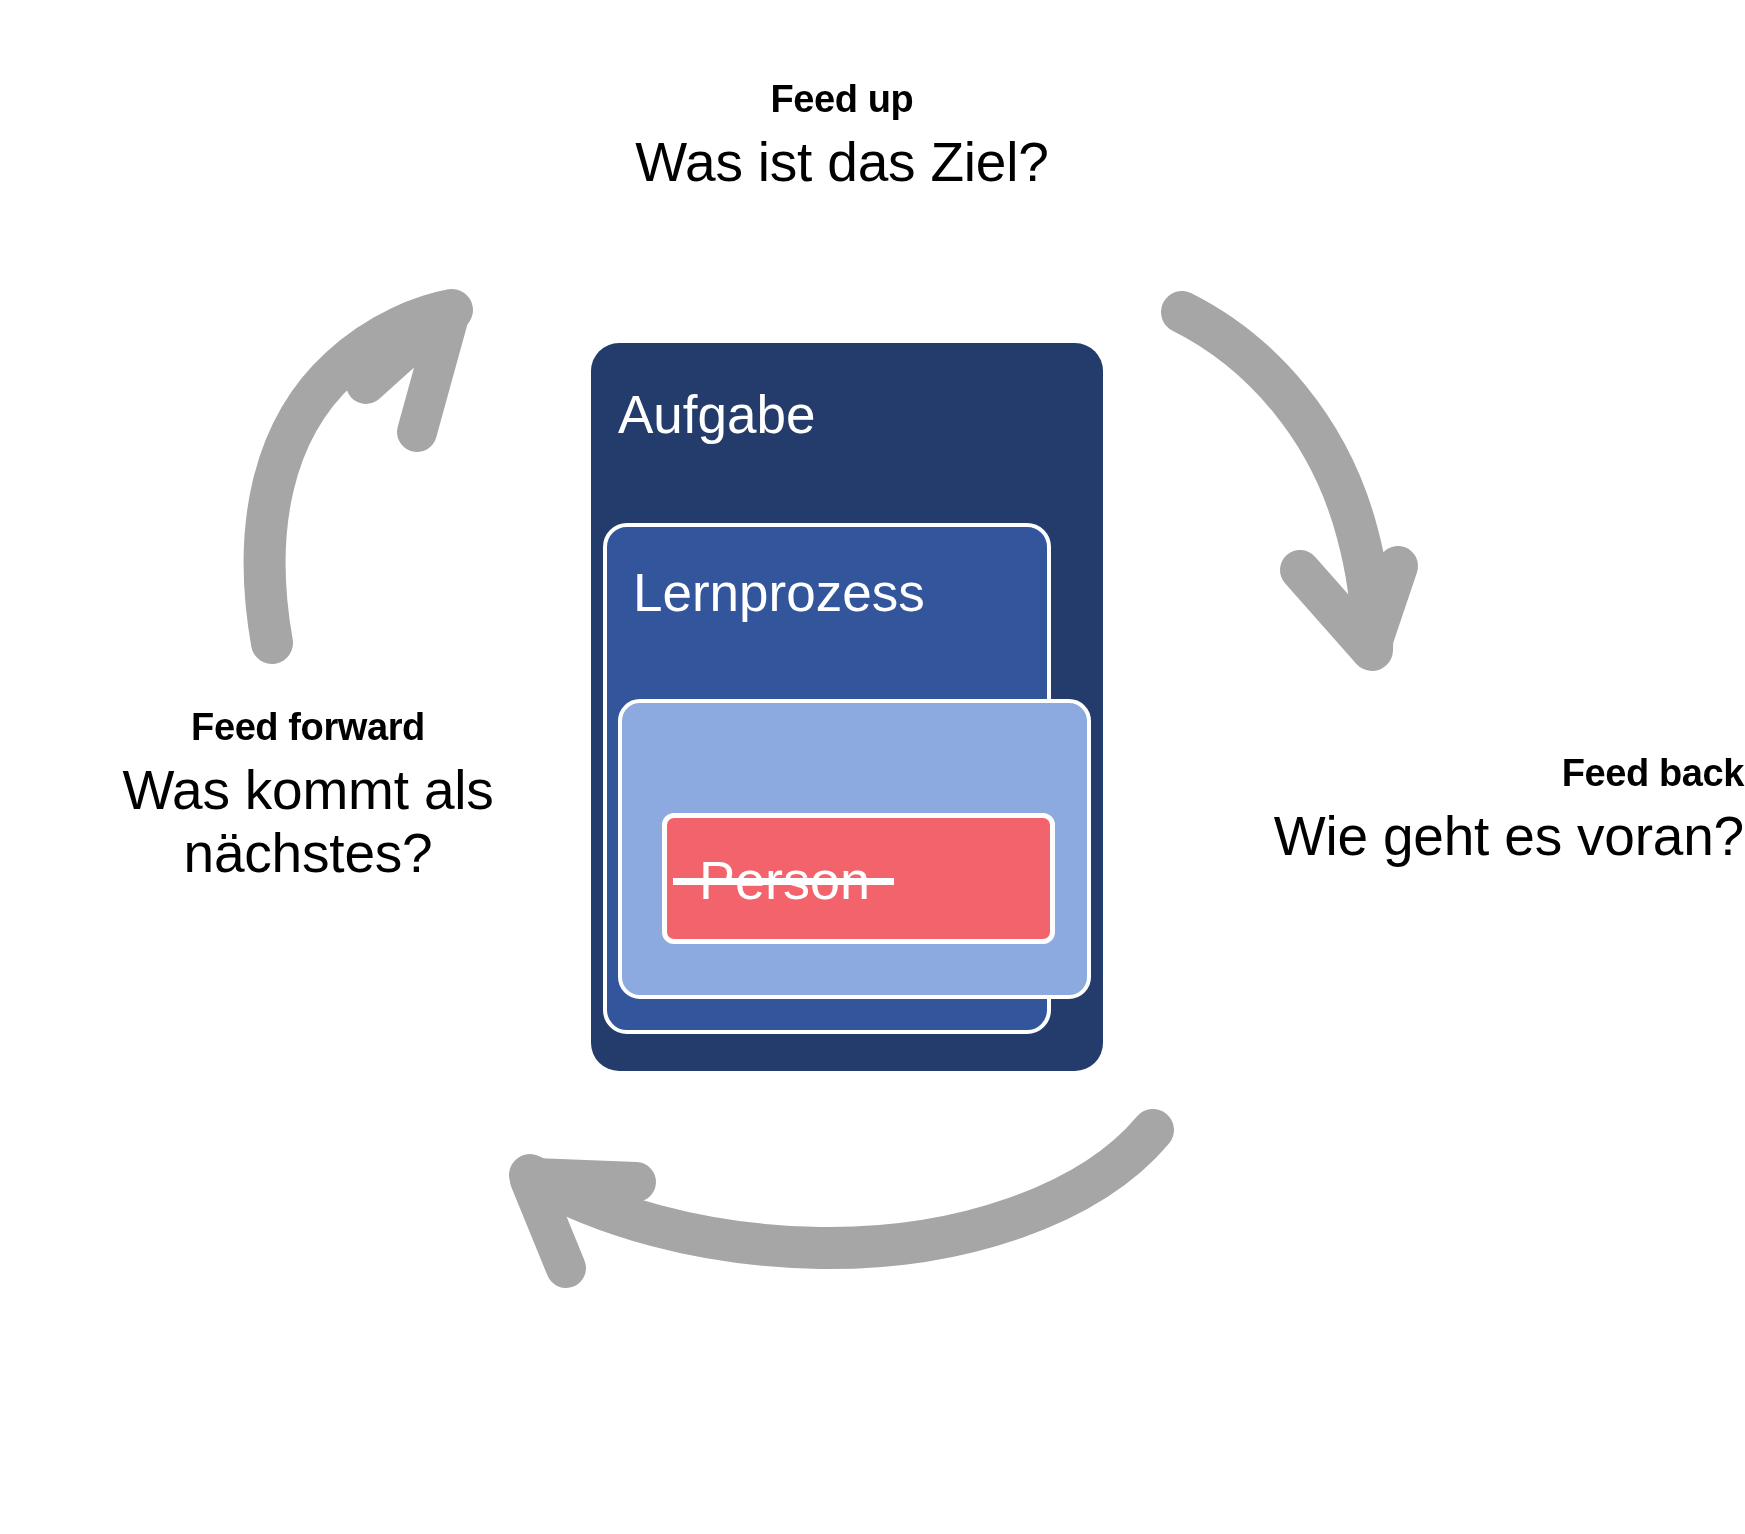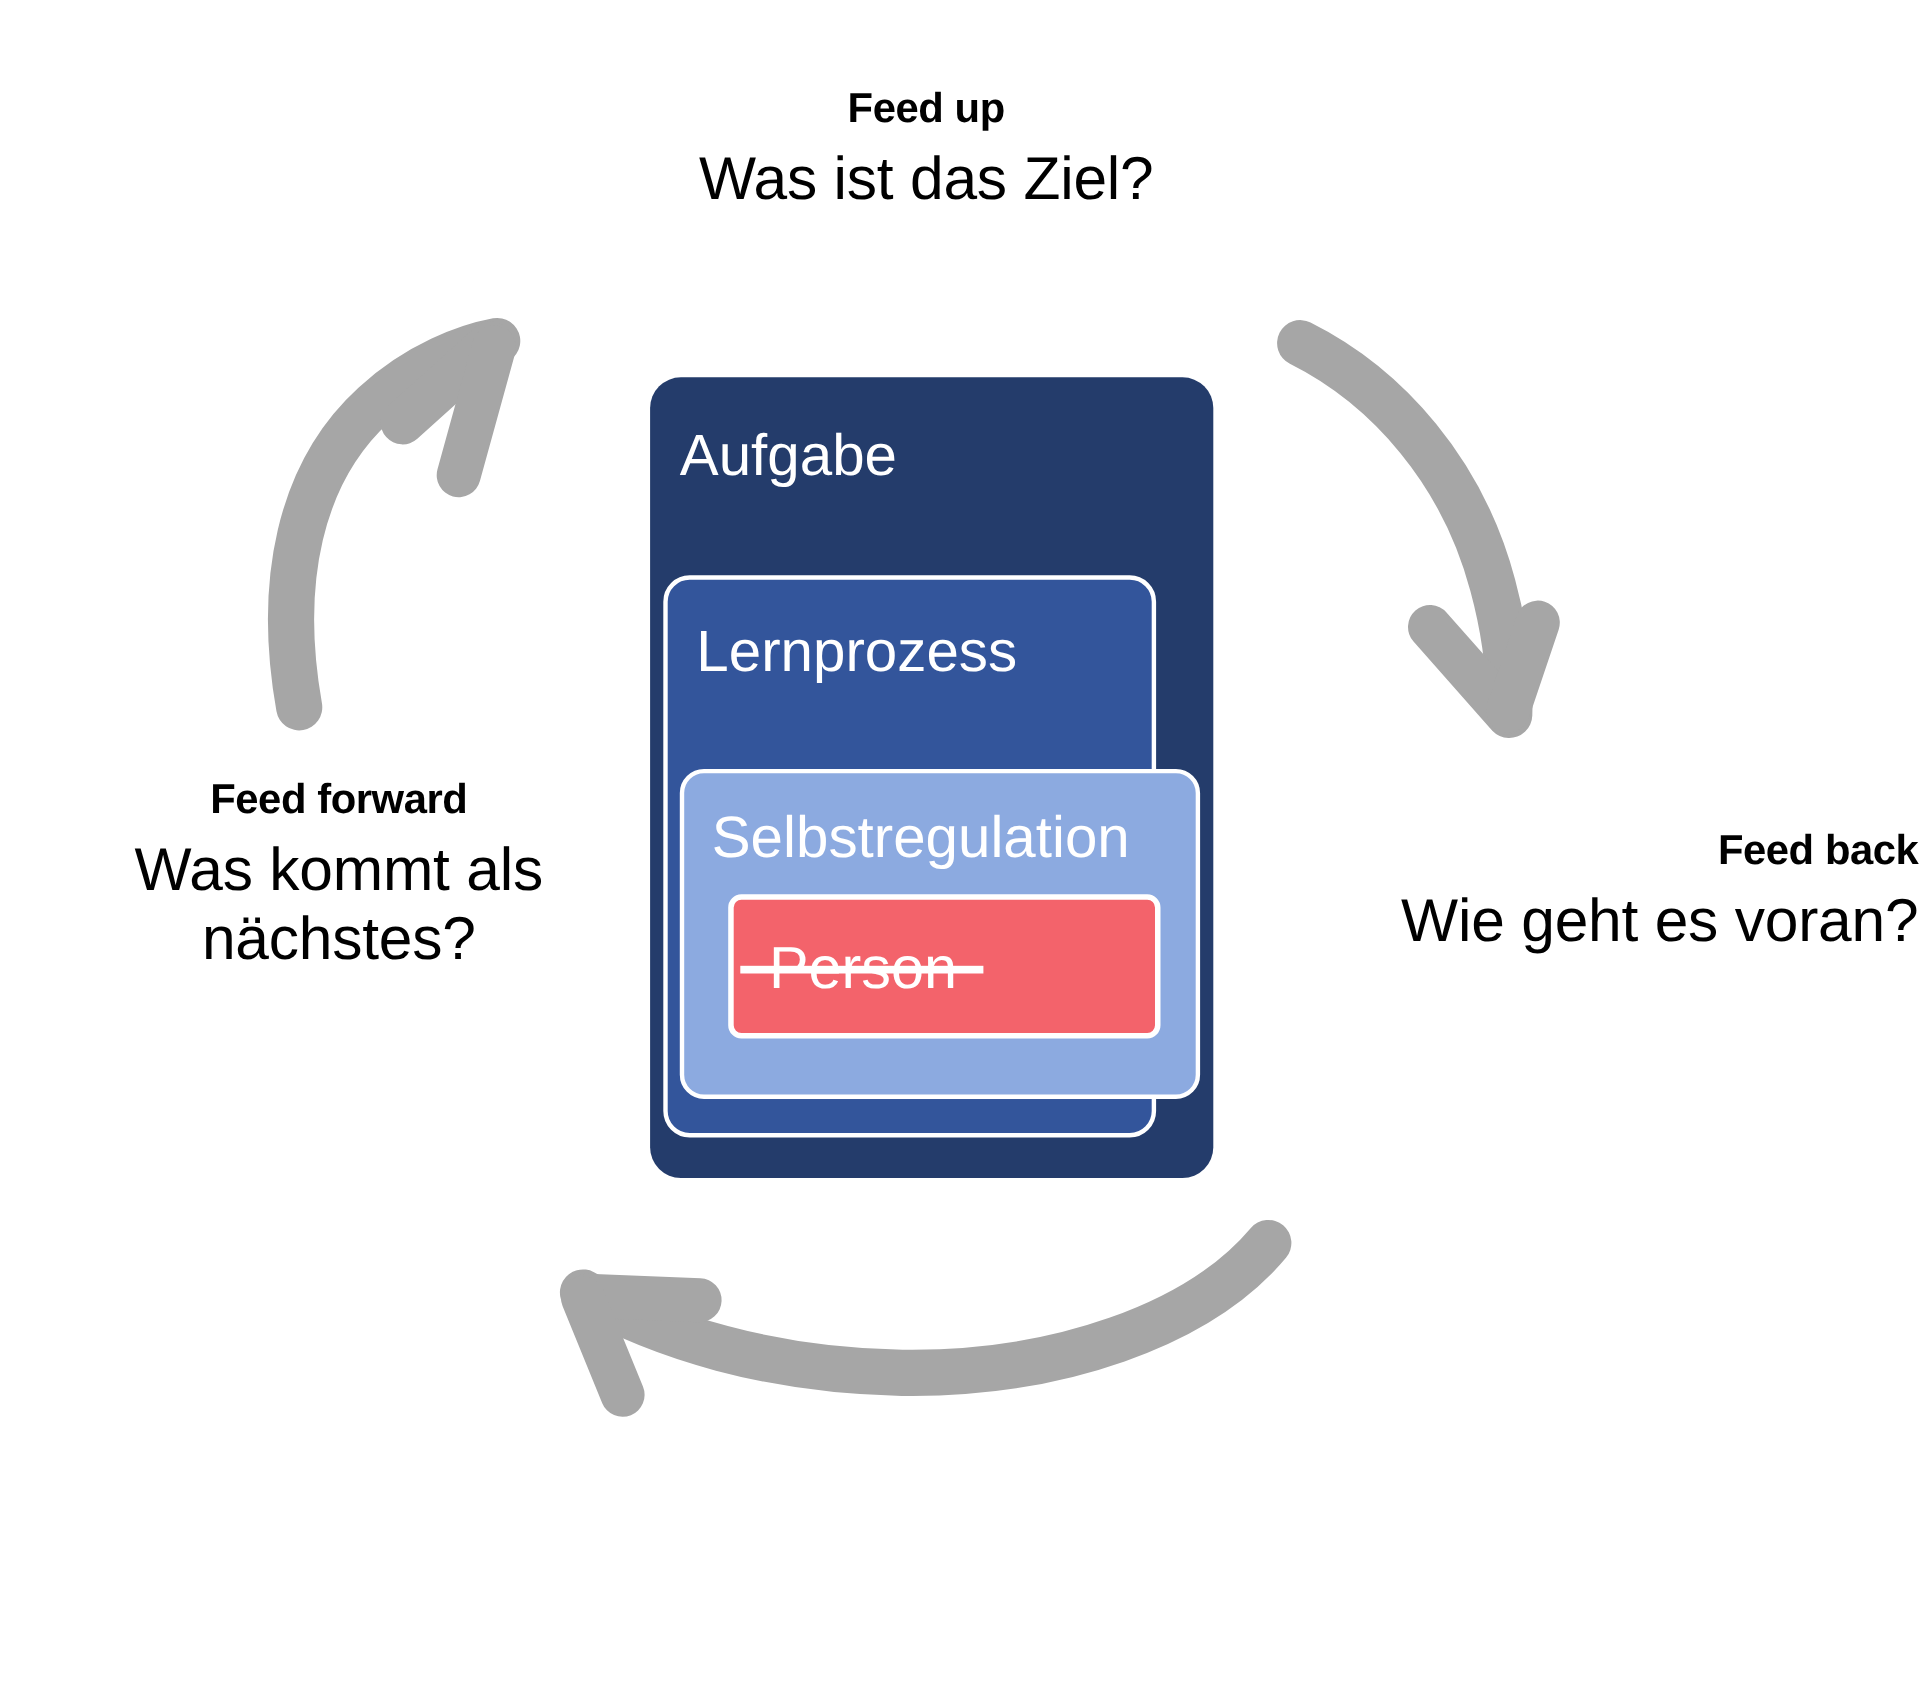--- a/index.html
+++ b/index.html
@@ -215,21 +215,20 @@
     <span class="subtitle">Wie geht es voran?</span>
   </div>
 
   <div id="box-aufgabe">
     <span class="box-text" id="label-aufgabe">Aufgabe</span>
 
     <div id="box-lernprozess">
       <span class="box-text" id="label-lernprozess">Lernprozess</span>
 
       <div id="box-selbstregulation">
-        <span class="box-text" id="label-selbstregulation">Selbstregulation</span>
 
         <div id="box-person">
           <div id="label-person-wrap">
             <span id="label-person">
               <span>Person</span>
               <span id="person-strike"></span>
             </span>
           </div>
         </div>
       </div>

